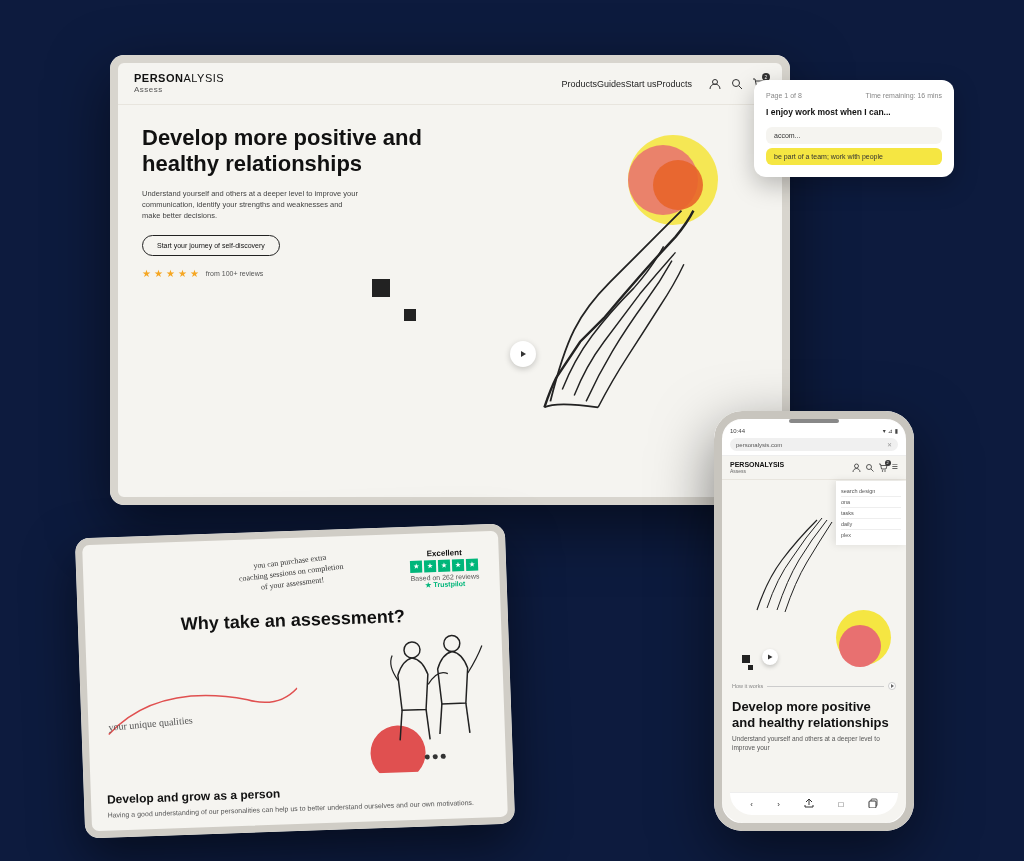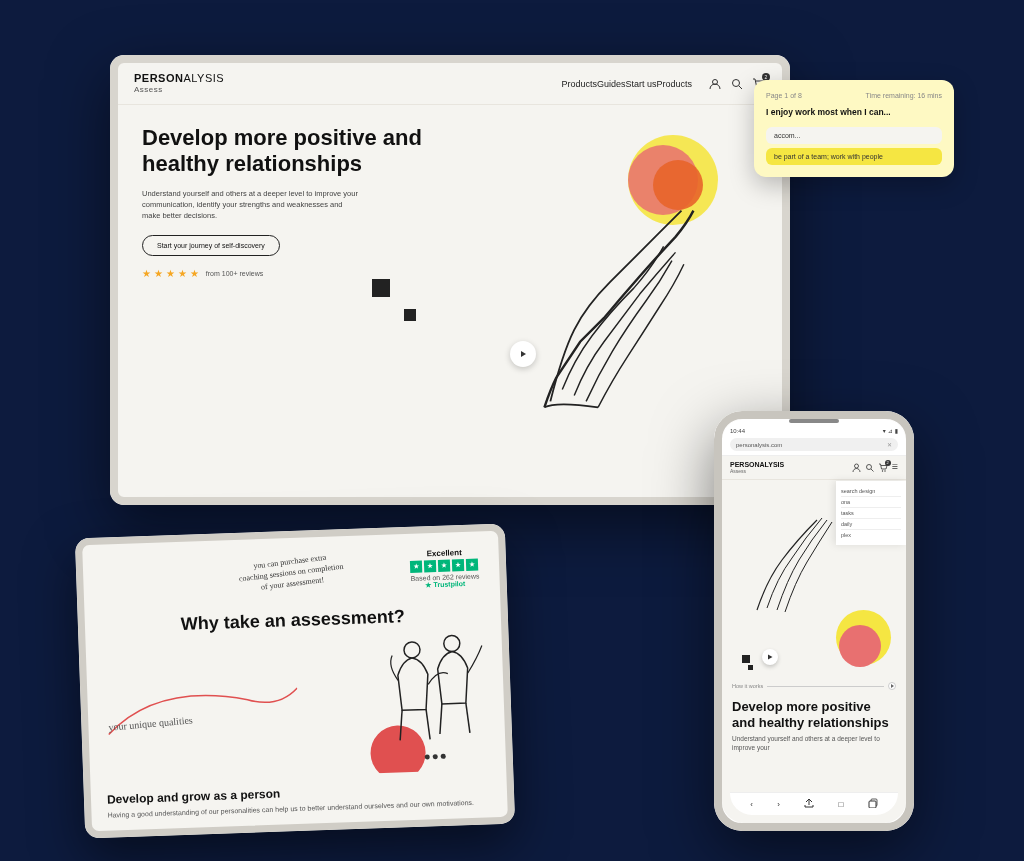--- a/index.html
+++ b/index.html
@@ -566,21 +566,21 @@
       font-size: 8px;
       color: #333;
     }
 
     
     .quiz-card {
       position: absolute;
       top: 80px;
       right: 70px;
       width: 200px;
-      background: #fef9c3;
+      background: #ffffff;
       border-radius: 12px;
       padding: 12px;
       box-shadow: 0 8px 24px rgba(0,0,0,0.25);
       z-index: 5;
     }
 
     .quiz-card-header {
       font-size: 7px;
       color: #888;
       display: flex;

